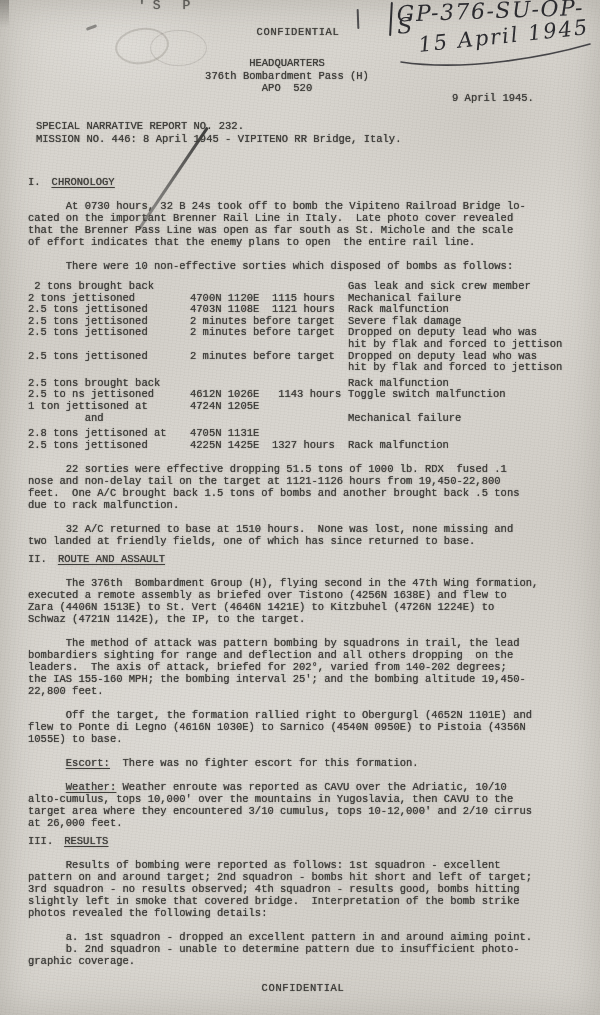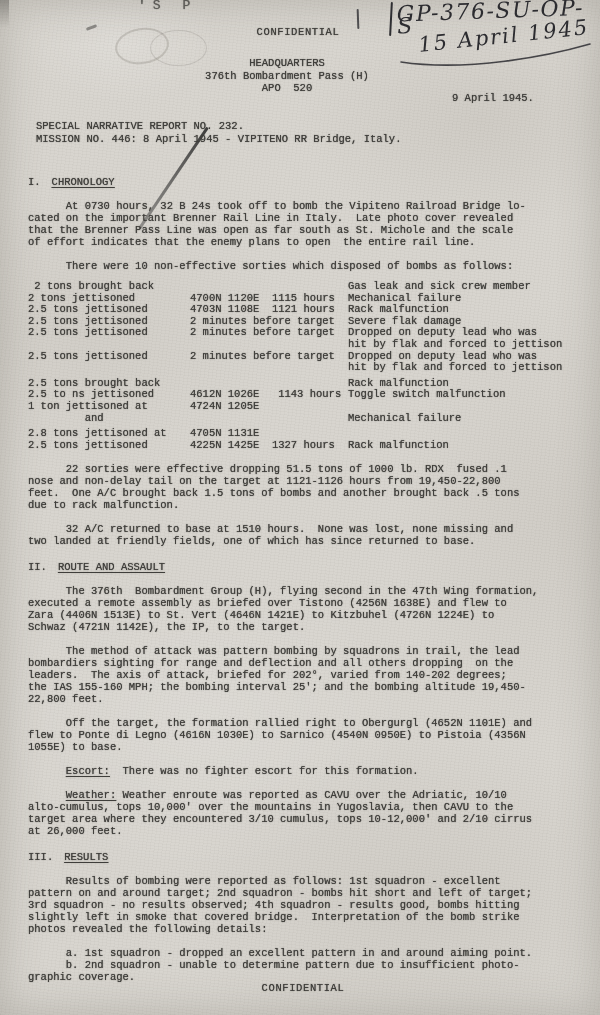--- a/index.html
+++ b/index.html
@@ -30,21 +30,21 @@
   .stamp-sp{position:absolute;top:0;left:138px;font-weight:normal;font-size:13px;letter-spacing:7px;opacity:.78;text-align:center;}
   .conf-top{position:absolute;top:26px;left:0;width:596px;text-align:center;letter-spacing:.6px;}
   .hq-block{position:absolute;top:45px;left:0;width:574px;text-align:center;line-height:12.5px;margin-top:12px;}
   .date-line{position:absolute;top:92px;left:452px;}
   .title-block{position:absolute;top:120px;left:36px;line-height:13px;}
   .body{position:absolute;top:156px;left:28px;width:558px;}
   .conf-bottom{position:absolute;top:982px;left:0;width:606px;text-align:center;letter-spacing:.6px;}
 
   .sect{margin-top:12px;}
   .sect.first{margin-top:20px;}
-  .sect.big-gap{margin-top:14px;}
+  .sect.big-gap{margin-top:6px;}
   .sect .num{padding-right:11px;}
   .para{margin-top:12px;}
   .lbl-ind::before{content:"      ";white-space:pre;}
 
   .btable{margin-top:9px;line-height:11.6px;}
   .brow{display:flex;align-items:flex-start;}
   .brow .c1{width:162px;}
   .brow .c2{width:158px;}
   .brow .c3{width:232px;}
   .brow.mt{margin-top:4px;}

